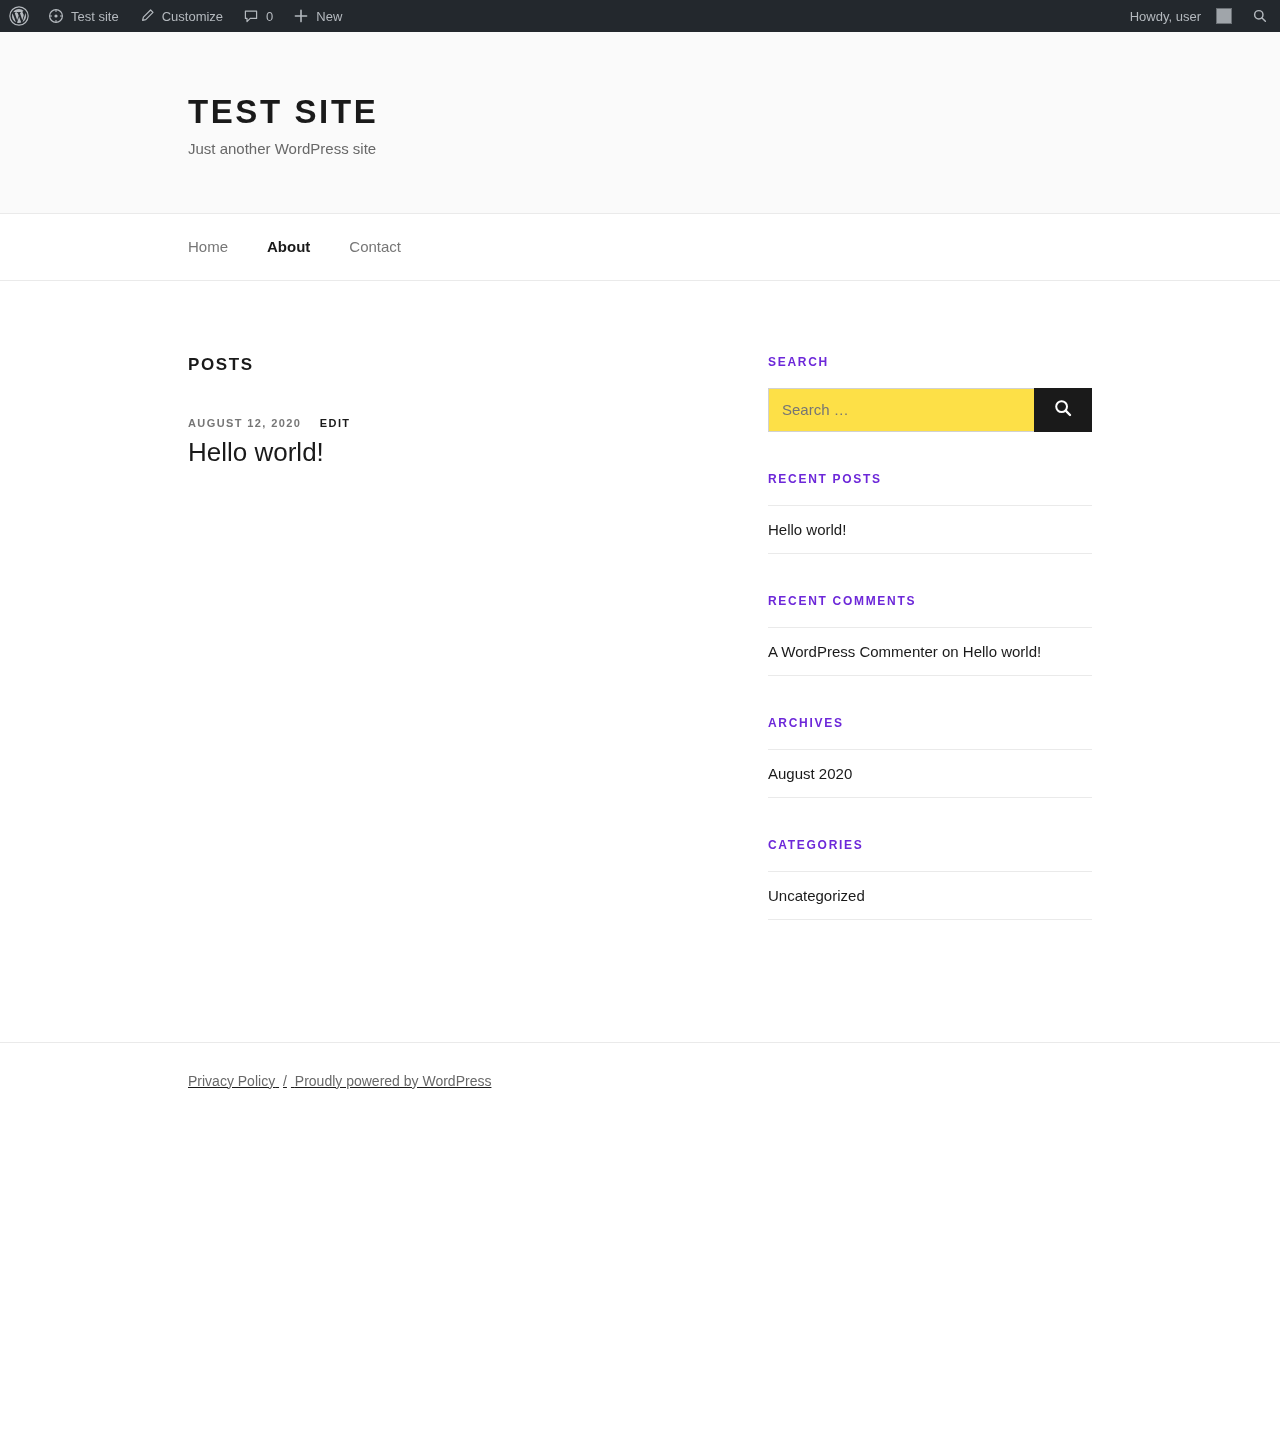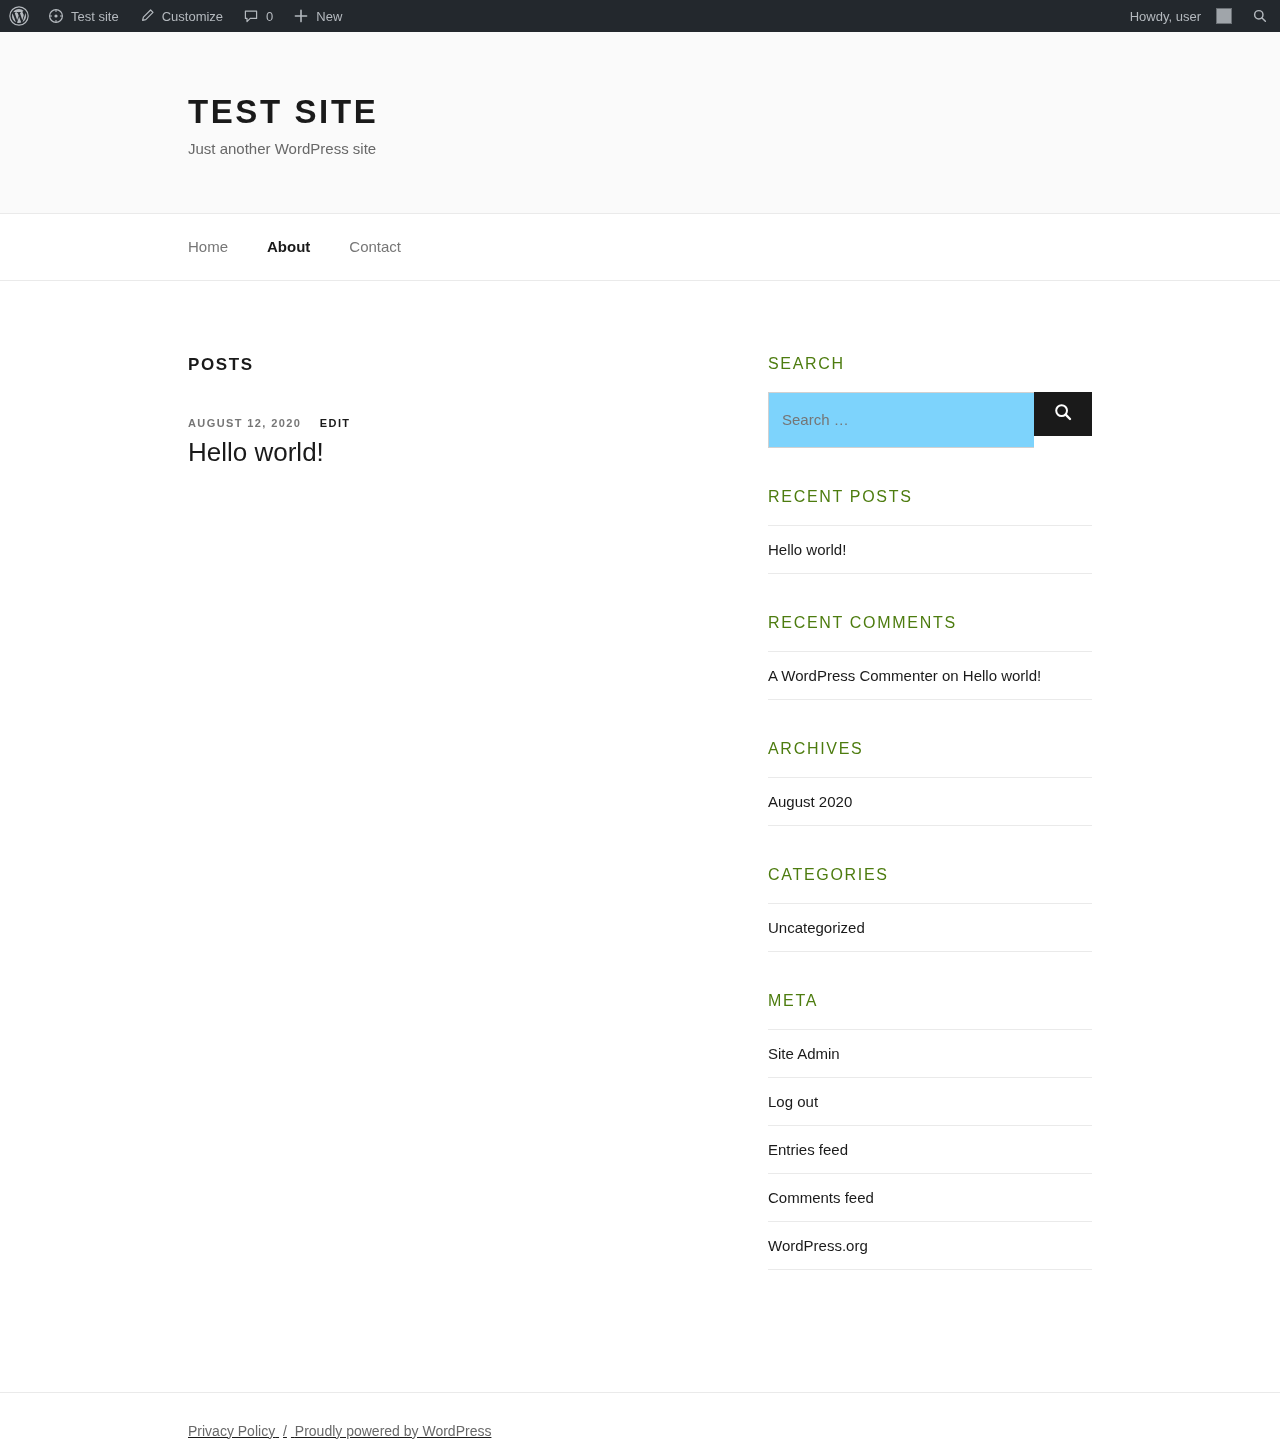--- a/index.html
+++ b/index.html
@@ -137,39 +137,39 @@
   .entry-content p {
     font-size: 16px;
     line-height: 1.55;
     color: #1a1a1a;
     margin: 0;
   }
 
   
   .widget { margin-bottom: 40px; }
   .widget-title {
-    font-size: 16px;
-    font-weight: normal;
+    font-size: 12px;
+    font-weight: bold;
     letter-spacing: 1.7px;
     text-transform: uppercase;
-    color: #4d7c0f;
+    color: #6d28d9;
     margin: 0 0 19px 0;
   }
   .search-form { display: flex; }
   .search-field {
     flex: 1;
-    height: 56px;
+    height: 44px;
     border: 1px solid #d1d1d1;
     border-right: none;
     padding: 4px 13px;
     font-size: 15px;
     font-family: "Liberation Sans", sans-serif;
     color: #686868;
     outline: none;
-    background: #7dd3fc;
+    background: #fde047;
   }
   .search-submit {
     width: 58px;
     height: 44px;
     background: #1a1a1a;
     border: 1px solid #1a1a1a;
     cursor: pointer;
     display: flex;
     align-items: center;
     justify-content: center;
@@ -365,40 +365,20 @@
 
       <section class="widget">
         <h3 class="widget-title">Categories</h3>
         <ul>
           <li>
             <a href="#">Uncategorized</a>
           </li>
         </ul>
       </section>
 
-      <section class="widget">
-        <h3 class="widget-title">Meta</h3>
-        <ul>
-          <li>
-            <a href="#">Site Admin</a>
-          </li>
-          <li>
-            <a href="#">Log out</a>
-          </li>
-          <li>
-            <a href="#">Entries feed</a>
-          </li>
-          <li>
-            <a href="#">Comments feed</a>
-          </li>
-          <li>
-            <a href="#">WordPress.org</a>
-          </li>
-        </ul>
-      </section>
 
     </aside>
   </div>
 </div>
 
 <footer class="site-footer">
   <div class="footer-wrap">
     <a href="#">Privacy Policy</a>
     <span class="sep">/</span>
     <a href="#">Proudly powered by WordPress</a>

